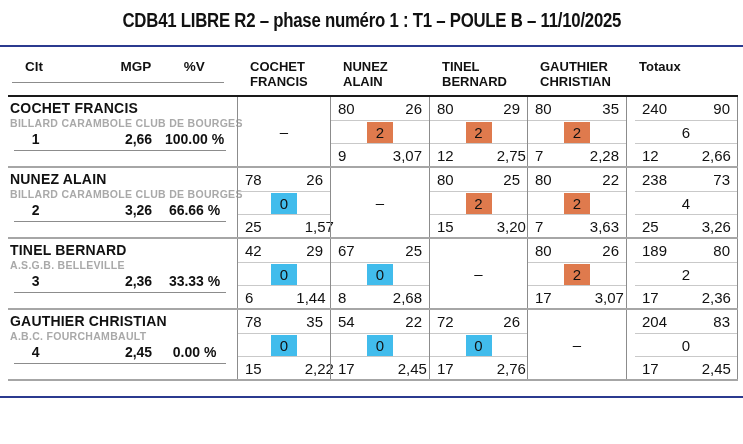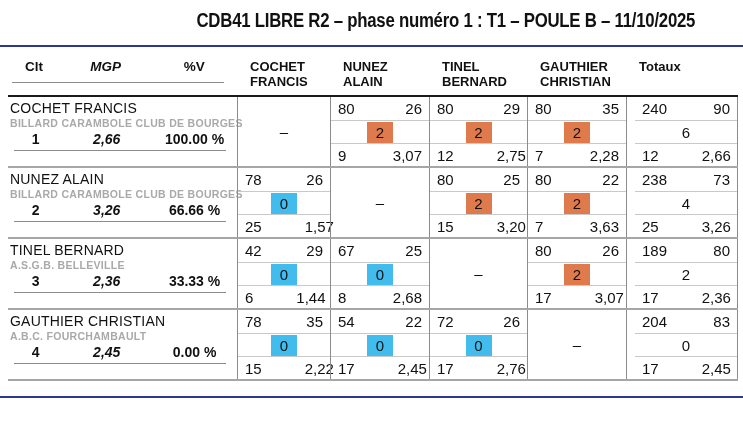--- a/index.html
+++ b/index.html
@@ -1,43 +1,43 @@
 <!DOCTYPE html>
 <html><head>
 <meta charset="utf-8">
 <style>
   html,body{margin:0;padding:0;background:#fff;}
   body{width:743px;height:444px;font-family:"Liberation Sans",sans-serif;color:#111;overflow:hidden;}
-  .title-wrap{text-align:right;margin-top:9px;height:32px;}
+  .title-wrap{text-align:center;margin-top:9px;height:32px;}
   .title{display:inline-block;font-weight:bold;font-size:20px;letter-spacing:-0.3px;transform:scaleX(0.84);transform-origin:center;white-space:nowrap;}
   .rule{height:2px;background:#2b3a8f;width:743px;}
   .rule.top{margin-top:4px;}
   .rule.bottom{margin-top:15px;}
 
   .table{margin-left:8px;width:730px;margin-top:6px;}
   .grid{display:grid;grid-template-columns:229px 93px 99px 98px 99px 112px;}
 
   
   .thead{height:42px;border-bottom:2px solid #1a1a1a;}
   .hcell{font-weight:bold;font-size:13px;line-height:15px;padding-top:6px;}
   .hcell.opp,.hcell.tot{padding-left:13px;}
   .lh-row{display:flex;font-size:13.5px;}
   .col-clt{width:52px;text-align:center;}
-  .col-mgp{width:92px;text-align:center;font-style:italic;}
+  .col-mgp{width:92px;text-align:right;}
   .col-pv{width:86px;text-align:center;}
   .lh-line{margin-top:8px;margin-left:4px;width:212px;border-top:1px solid #8c8c8c;}
 
   
   .prow{height:69px;border-bottom:2px solid #a6a6a6;}
   .prow .cell{border-left:1px solid #8c8c8c;min-width:0;}
   .prow .cell.info{border-left:none;}
   .prow .cell.totals{border-right:1px solid #8c8c8c;padding-left:8px;}
 
   .info{padding-left:2px;}
-  .pname{font-weight:normal;font-size:14px;margin-top:3px;letter-spacing:0.2px;white-space:nowrap;}
+  .pname{font-weight:bold;font-size:14px;margin-top:3px;letter-spacing:0.2px;white-space:nowrap;}
   .pclub{font-weight:bold;font-size:10.5px;color:#a9a9a9;margin-top:1px;letter-spacing:0.3px;white-space:nowrap;}
   .pstats{display:flex;font-weight:bold;font-size:14px;margin-top:2px;}
   .pline{margin-top:3px;margin-left:4px;width:212px;border-top:1px solid #8c8c8c;}
 
   .match{display:flex;flex-direction:column;}
   .sub{height:23px;display:flex;align-items:center;justify-content:space-between;font-size:15px;padding:0 7px;box-sizing:border-box;gap:43px;}
   .sub+.sub{border-top:1px solid #c9c9c9;}
   .sub.mid{justify-content:center;padding:0;}
   .pts{width:26px;height:21px;display:flex;align-items:center;justify-content:center;font-size:15px;color:#111;}
   .win{background:#df7a4d;}

